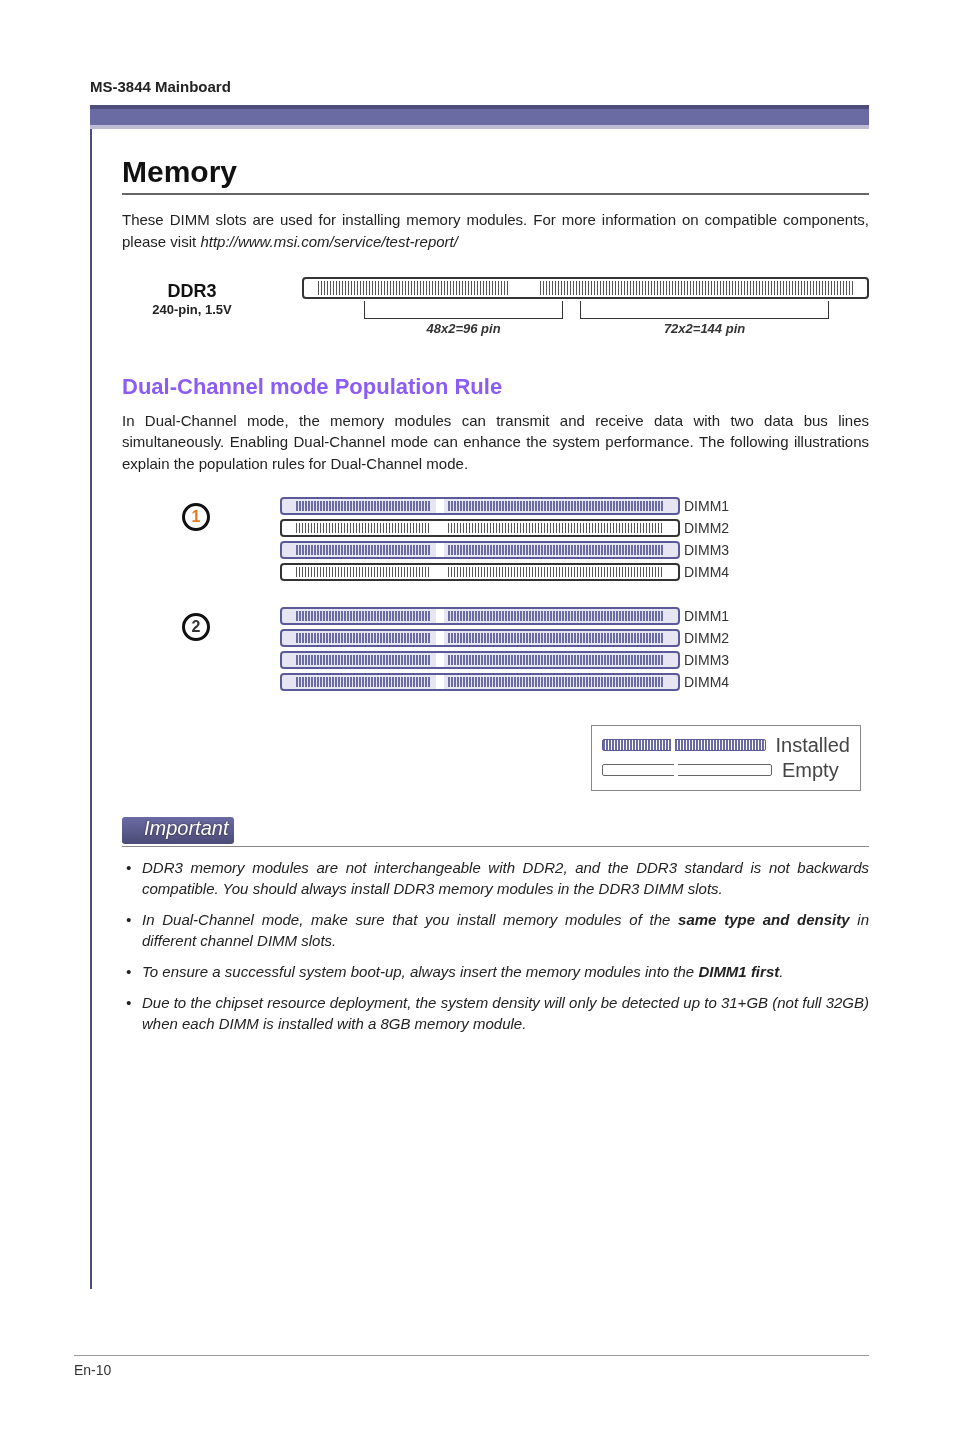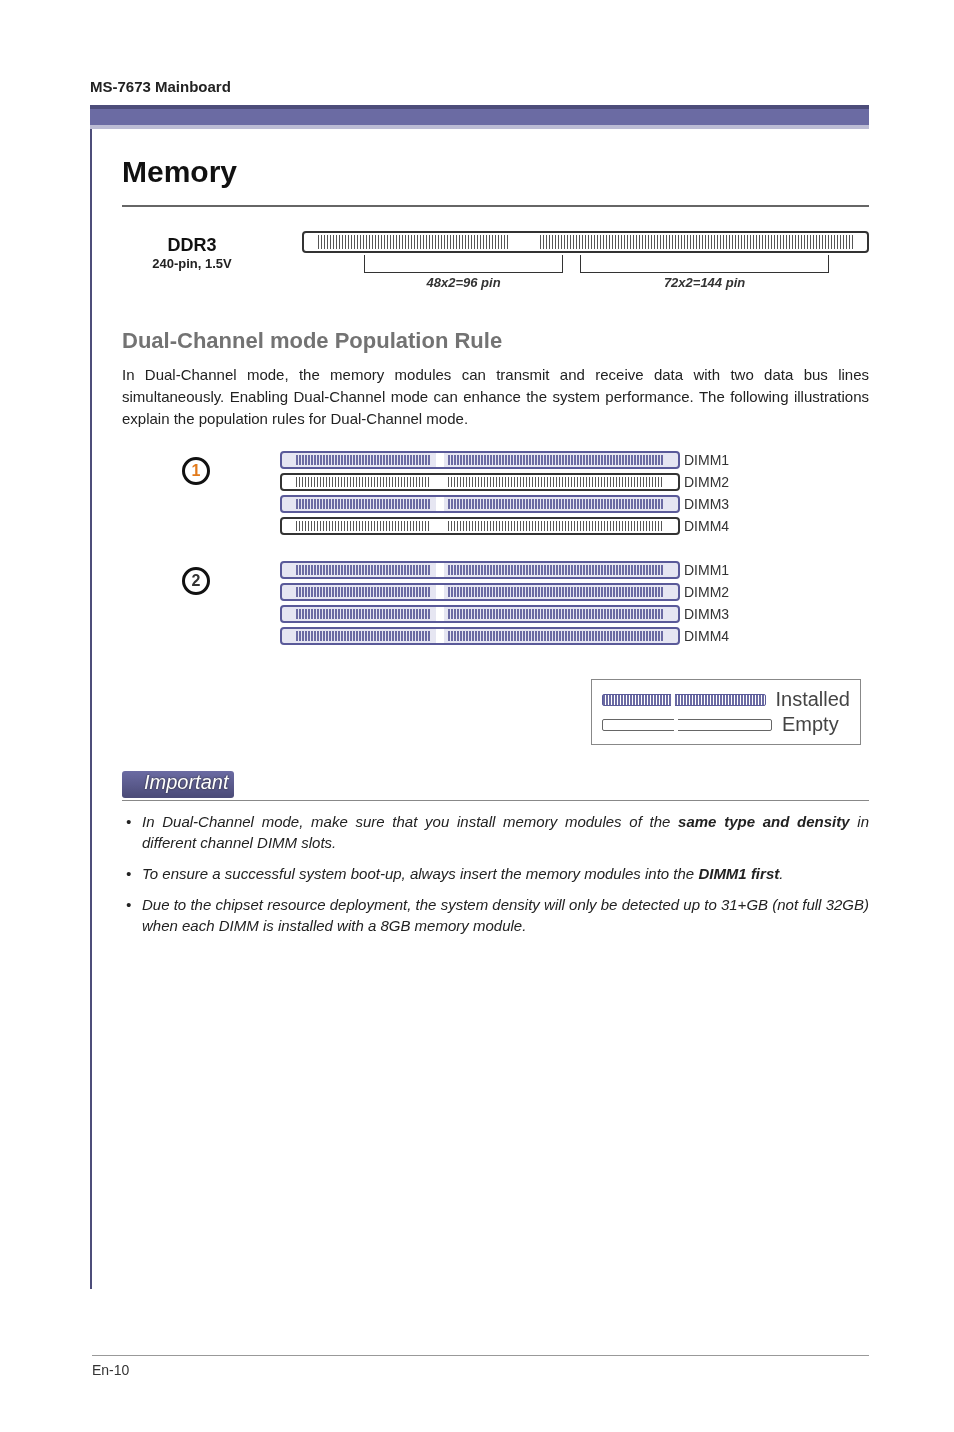--- a/index.html
+++ b/index.html
@@ -30,21 +30,21 @@
     border-left: 2px solid #4d4d7a;
     padding: 26px 0 0 30px;
     margin-top: 0;
     min-height: 1160px;
   }
   h1.section-title {
     font-size: 30px;
     font-weight: bold;
     color: #111;
     border-bottom: 2px solid #666;
-    padding-bottom: 16px;
+    padding-bottom: 4px;
     margin-bottom: 14px;
   }
   .body-text {
     font-size: 15px;
     line-height: 1.45;
     color: #222;
     text-align: justify;
   }
   .italic { font-style: italic; }
   .ddr-block {
@@ -101,21 +101,21 @@
     font-size:13px; font-weight:bold;
     margin-top:2px;
     font-style:italic;
   }
   .bracket-labels .l1 { width:35%; margin-left:11%; text-align:center; }
   .bracket-labels .l2 { width:44%; margin-left:3%; text-align:center; }
 
   h2.subsection {
     font-size: 22px;
     font-weight: bold;
-    color:#737373;
+    color:#8b5cf6;
     margin-top: 38px;
     margin-bottom: 10px;
   }
 
   .pop-block { margin-top: 22px; display:flex; align-items:flex-start; }
   .num-badge {
     width:28px; height:28px;
     border:3px solid #111;
     border-radius:50%;
     display:flex; align-items:center; justify-content:center;
@@ -177,46 +177,49 @@
     content: "•";
     position: absolute;
     left: 4px;
     top: 0;
   }
   .bold { font-weight: bold; }
 
   .footer {
     position:absolute;
     bottom: 54px;
-    left: 92px; right: 85px;
+    left: 74px; right: 85px;
     border-top: 1px solid #999;
     padding-top: 6px;
     font-size: 14px;
     color:#333;
   }
 
   
   .cr-left { left:14px; width:34%; }
   .cr-right { left:42%; right:14px; }
 </style>
 </head>
 <body>
 
 <div class="page-inner">
-  <div class="board-header">MS-7673 Mainboard</div>
+  <div class="board-header">MS-3844 Mainboard</div>
   <div class="header-bars">
     <div class="bar-dark"></div>
     <div class="bar-mid"></div>
     <div class="bar-light"></div>
   </div>
 
   <div class="left-rule">
 
     <h1 class="section-title">Memory</h1>
 
+    <p class="body-text">
+      <span>These DIMM slots are used for installing memory modules. For more information on compatible components, please visit </span><span class="italic">http://www.msi.com/service/test-report/</span>
+    </p>
 
     
     <div class="ddr-block">
       <div class="ddr-label-col">
         <div class="ddr-label-top">DDR3</div>
         <div class="ddr-label-sub">240-pin, 1.5V</div>
       </div>
       <div class="dimm-graphic-col">
         <div class="dimm-module">
           <div class="contact-region cr-left"></div>
@@ -326,20 +329,21 @@
             <div class="lnotch"></div>
           </div>
         <div class="legend-text">Empty</div>
       </div>
     </div>
 
     <div class="important-heading">Important</div>
     <div class="important-rule"></div>
 
     <ul class="notes">
+      <li>DDR3 memory modules are not interchangeable with DDR2, and the DDR3 standard is not backwards compatible. You should always install DDR3 memory modules in the DDR3 DIMM slots.</li>
       <li>
         <span>In Dual-Channel mode, make sure that you install memory modules of the </span><span class="bold">same type and density</span><span> in different channel DIMM slots.</span>
       </li>
       <li>
         <span>To ensure a successful system boot-up, always insert the memory modules into the </span><span class="bold">DIMM1 first</span><span>.</span>
       </li>
       <li>Due to the chipset resource deployment, the system density will only be detected up to 31+GB (not full 32GB) when each DIMM is installed with a 8GB memory module.</li>
     </ul>
 
   </div>

